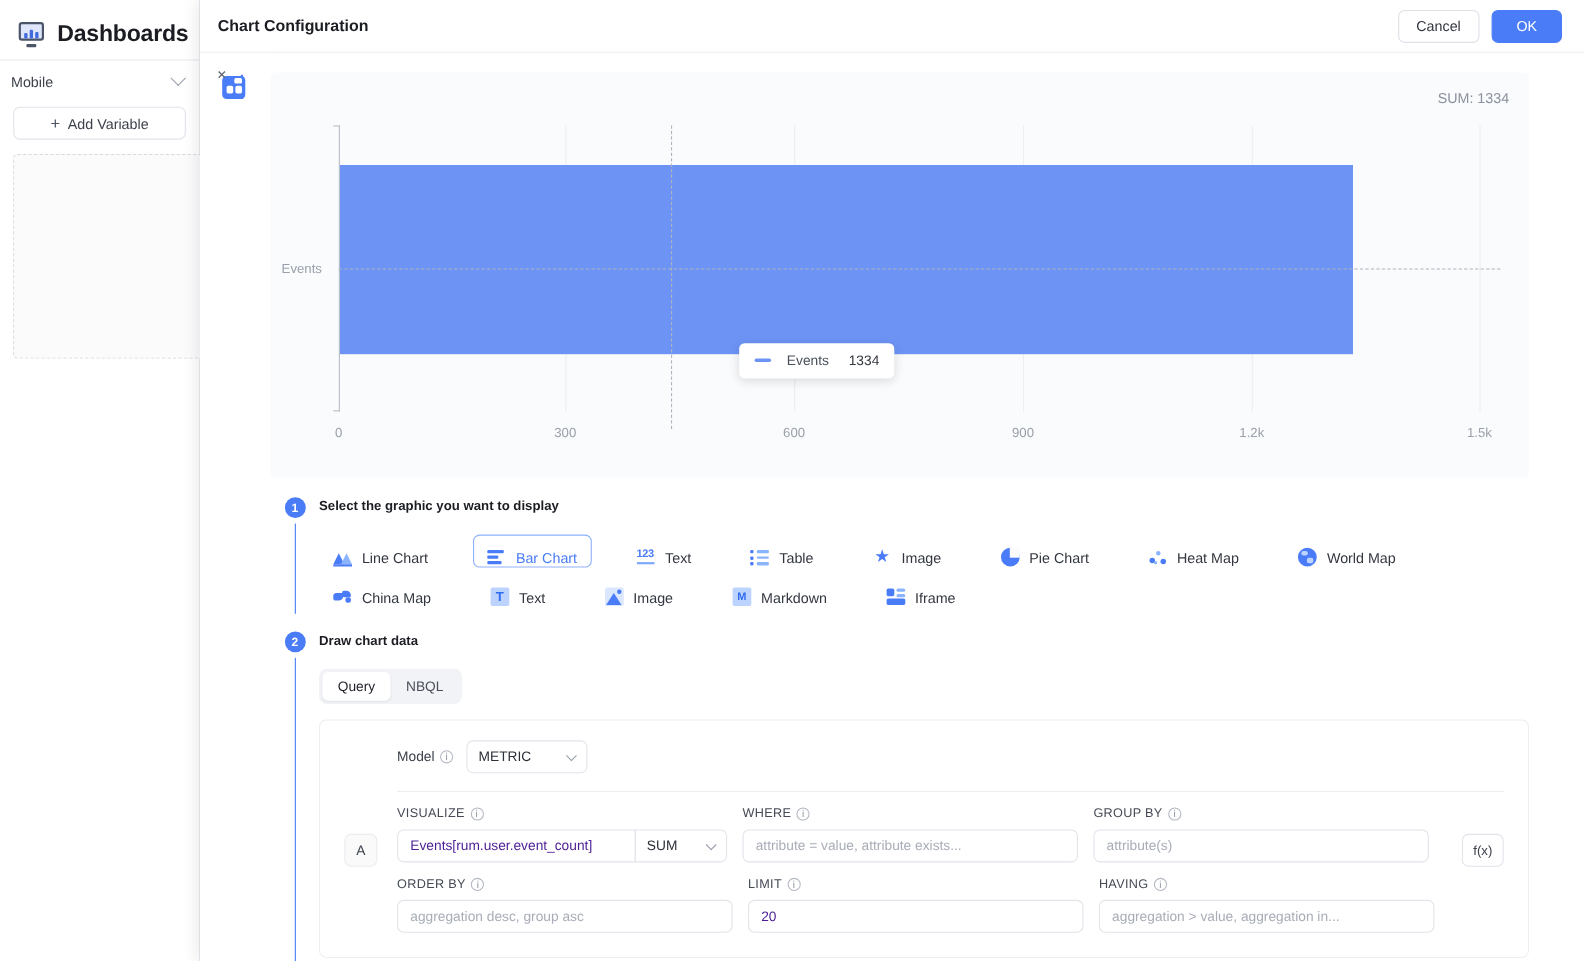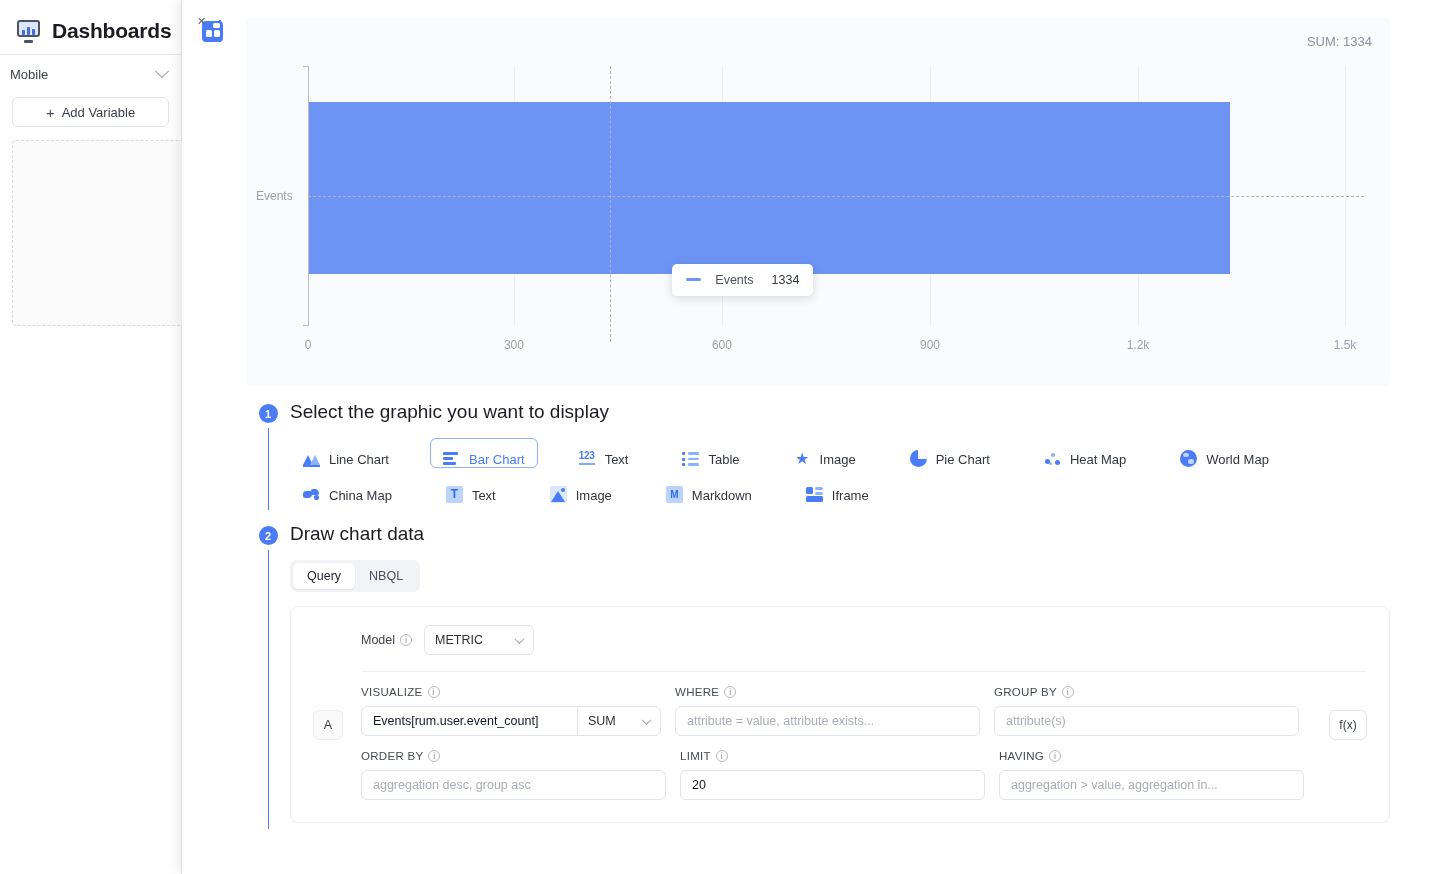--- a/index.html
+++ b/index.html
@@ -197,21 +197,21 @@
   .step { display: flex; gap: 0; position: relative; }
   .step-badge-col { width: 44px; flex: none; display: flex; flex-direction: column; align-items: center; }
   .step-badge {
     width: 19px; height: 19px; border-radius: 50%; background: #4a7cf7;
     color: #fff; font-size: 11px; font-weight: bold;
     display: flex; align-items: center; justify-content: center; flex: none;
     margin-top: 2px;
   }
   .step-line { width: 1px; flex: 1; background: #4a7cf7; margin-top: 5px; }
   .step-main { flex: 1; min-width: 0; padding-bottom: 6px; }
-  .step-title { font-size: 19px; font-weight: normal; color: #1b1d23; line-height: 20px; }
+  .step-title { font-size: 12px; font-weight: bold; color: #1b1d23; line-height: 20px; }
 
   .graphic-grid {
     margin-top: 16px; display: flex; flex-wrap: wrap;
     column-gap: 0; row-gap: 6px;
   }
   .gitem {
     display: flex; align-items: flex-end; gap: 9px;
     height: 30px; padding: 0 12px; margin-right: 28px;
     border: 1px solid transparent; border-radius: 6px;
     font-size: 13px; color: #32363f; cursor: pointer;
@@ -316,21 +316,21 @@
     font-size: 12.5px; color: #3c414b;
   }
   .qfields { flex: 1; min-width: 0; }
   .qline { display: flex; gap: 14px; }
   .qcol { display: flex; flex-direction: column; }
   .qcol .lab { font-size: 11.5px; color: #454a55; letter-spacing: 0.3px; margin-bottom: 8px;
                display: inline-flex; align-items: center; gap: 5px; }
   .inp {
     height: 30px; border: 1px solid #e2e4ea; border-radius: 6px; background: #fff;
     padding: 0 11px; display: flex; align-items: center;
-    font-size: 12.5px; color: #0f172a; overflow: hidden; white-space: nowrap;
+    font-size: 12.5px; color: #4c1d95; overflow: hidden; white-space: nowrap;
   }
   .inp.ph { color: #a8adb7; }
   .inp-group { display: flex; }
   .inp-group .inp { border-top-right-radius: 0; border-bottom-right-radius: 0; flex: 1; }
   .inp-group .select { border-top-left-radius: 0; border-bottom-left-radius: 0; margin-left: -1px; min-width: 84px; }
   .fx-btn {
     width: 38px; height: 30px; margin-top: 24px; margin-left: 14px; flex: none;
     border: 1px solid #e2e4ea; border-radius: 6px; background: #fff;
     display: flex; align-items: center; justify-content: center;
     font-size: 12px; color: #3c414b; cursor: pointer;
@@ -367,20 +367,27 @@
       <div class="bg-addvar">
         <span class="plus">+</span>
         <span>Add Variable</span>
       </div>
       <div class="bg-card"></div>
     </div>
   </div>
 
   <div class="modal">
 
+    <div class="modal-header">
+      <div class="modal-title">Chart Configuration</div>
+      <div class="modal-actions">
+        <div class="btn btn-cancel">Cancel</div>
+        <div class="btn btn-ok">OK</div>
+      </div>
+    </div>
 
     <div class="modal-body">
 
       <div class="body-rail">
         <div class="widget-icon">
           <span class="wbox"></span>
             <span class="w-t"></span>
             <span class="w-l"></span>
             <span class="w-r"></span>
           <span class="w-cursor">✕</span>

